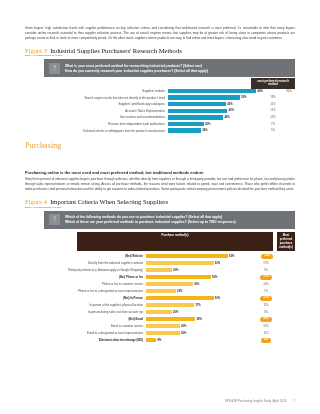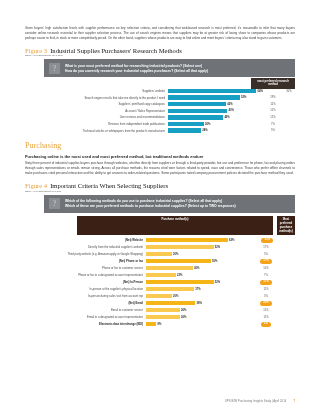--- a/index.html
+++ b/index.html
@@ -25,21 +25,21 @@
     letter-spacing: 0.005em;
   }
 
   
   .section-head {
     font-family: "Liberation Serif", serif;
     font-size: 8px;
     color: #e8a33d;
     letter-spacing: 0.01em;
     margin-top: 7px;
-    margin-bottom: 4px;
+    margin-bottom: 20px;
   }
   .section-sub {
     font-size: 3.9px;
     font-weight: bold;
     color: #1a1a1a;
     margin-bottom: 2.5px;
     letter-spacing: 0.005em;
   }
 
   

